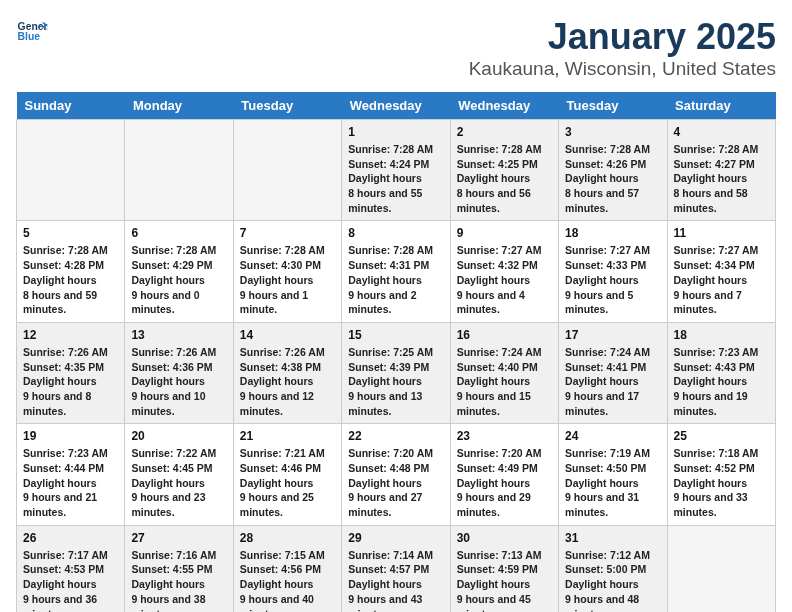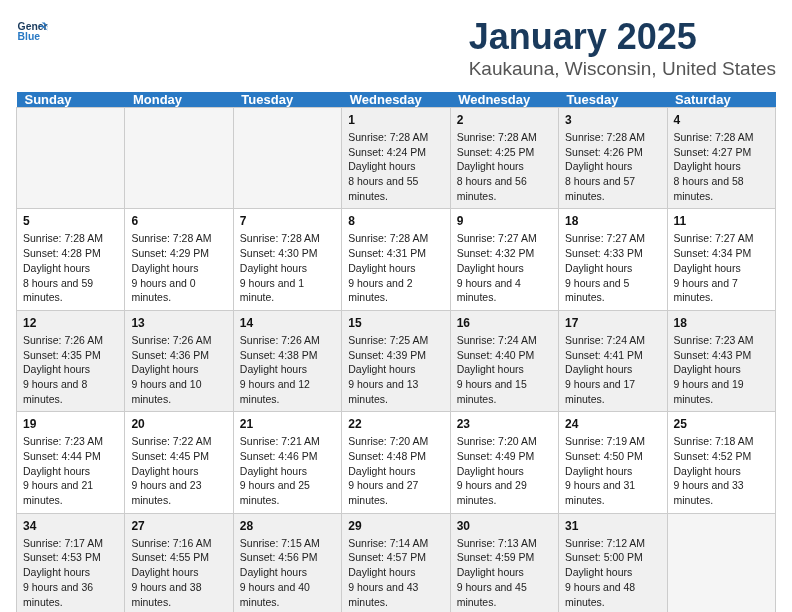--- a/index.html
+++ b/index.html
@@ -19,41 +19,41 @@
     .logo {
       display: flex;
       align-items: center;
       gap: 4px;
     }
     .logo-icon {
       width: 32px;
       height: 32px;
     }
     .title-block {
-      text-align: left;
+      text-align: right;
     }
     .month-title {
       font-size: 36px;
       font-weight: bold;
       color: #1a3a5c;
     }
     .location {
       font-size: 19px;
       color: #555;
     }
     table {
       width: 100%;
       border-collapse: collapse;
       table-layout: fixed;
     }
     th {
       background: #2979c4;
       color: #fff;
       text-align: left;
-      padding: 0 8px;
+      padding: 6px 8px;
       font-size: 13px;
       font-weight: bold;
     }
     td {
       border: 1px solid #ccc;
       vertical-align: top;
       padding: 5px 6px;
       height: 90px;
       font-size: 10.5px;
       color: #222;
@@ -65,20 +65,21 @@
       background: #f0f0f0;
     }
     .day-num {
       font-weight: bold;
       font-size: 12px;
       margin-bottom: 3px;
       color: #111;
     }
     .cell-text {
       line-height: 1.4;
+      font-weight: bold;
     }
   </style>
 </head>
 <body>
 
 <div class="header">
   <div class="logo">
     <svg class="logo-icon" viewBox="0 0 40 40">
       <text x="2" y="18" font-size="13" font-weight="bold" fill="#1a3a5c">General</text>
       <text x="2" y="30" font-size="13" font-weight="bold" fill="#2979c4">Blue</text>
@@ -211,21 +212,21 @@
           <div class="day-num">24</div>
           <div class="cell-text">Sunrise: 7:19 AM<br>Sunset: 4:50 PM<br>Daylight hours<br>9 hours and 31 minutes.</div>
         </td>
         <td>
           <div class="day-num">25</div>
           <div class="cell-text">Sunrise: 7:18 AM<br>Sunset: 4:52 PM<br>Daylight hours<br>9 hours and 33 minutes.</div>
         </td>
       </tr>
       <tr>
         <td class="shaded">
-          <div class="day-num">34</div>
+          <div class="day-num">26</div>
           <div class="cell-text">Sunrise: 7:17 AM<br>Sunset: 4:53 PM<br>Daylight hours<br>9 hours and 36 minutes.</div>
         </td>
         <td class="shaded">
           <div class="day-num">27</div>
           <div class="cell-text">Sunrise: 7:16 AM<br>Sunset: 4:55 PM<br>Daylight hours<br>9 hours and 38 minutes.</div>
         </td>
         <td class="shaded">
           <div class="day-num">28</div>
           <div class="cell-text">Sunrise: 7:15 AM<br>Sunset: 4:56 PM<br>Daylight hours<br>9 hours and 40 minutes.</div>
         </td>

